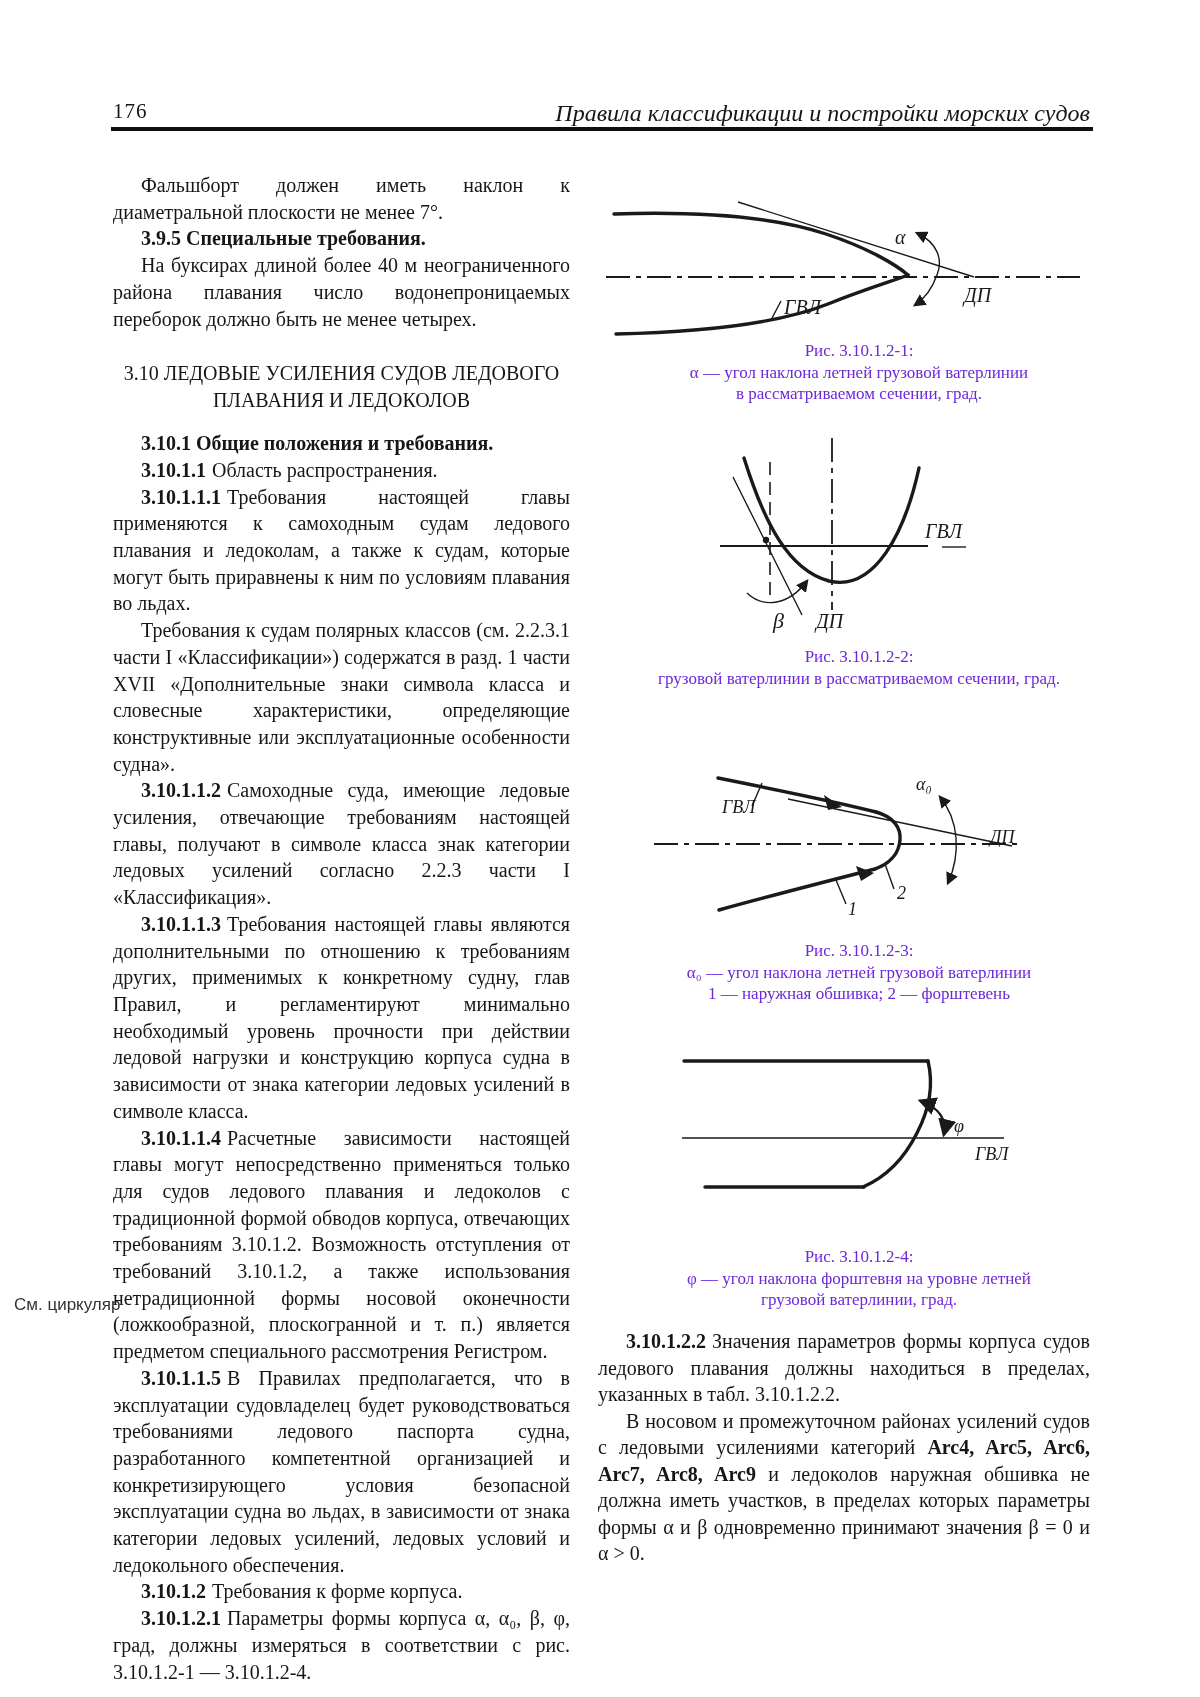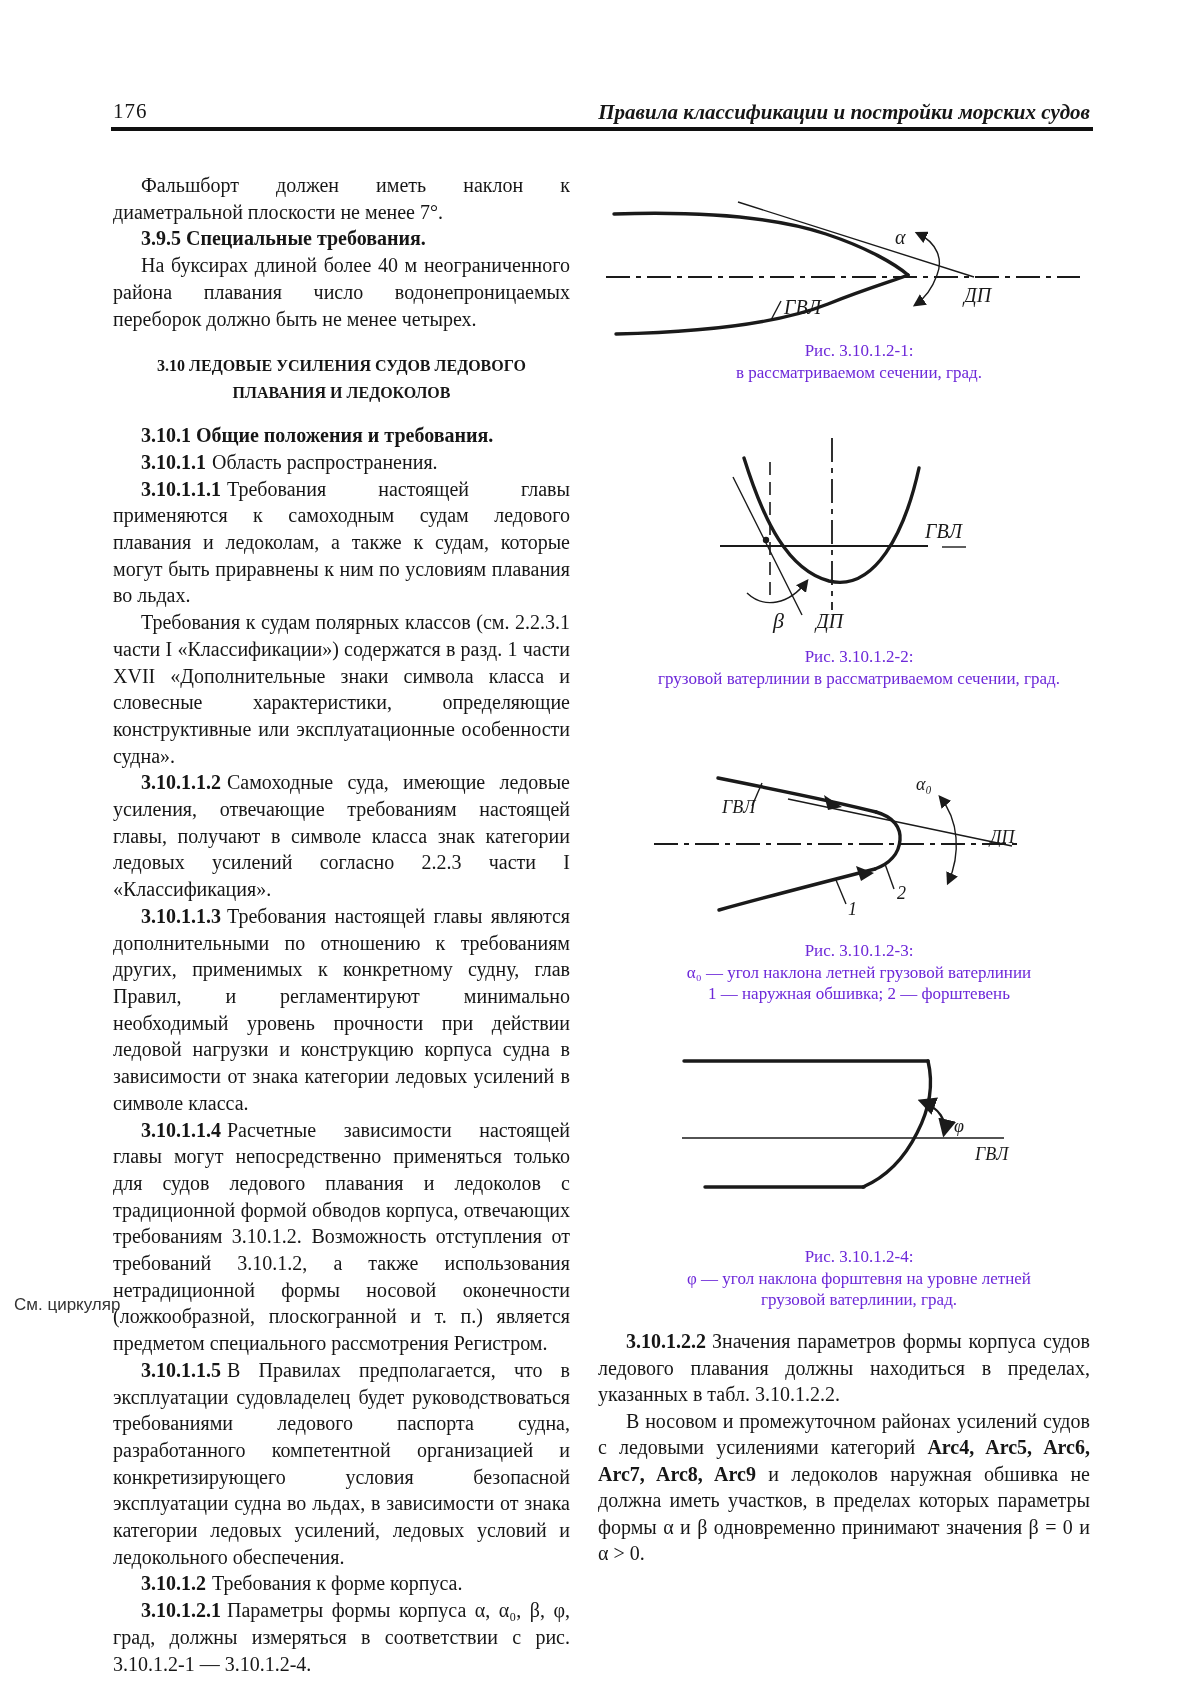--- a/index.html
+++ b/index.html
@@ -2,34 +2,34 @@
 <html><head>
 <meta charset="utf-8">
 <style>
   html,body{margin:0;padding:0;background:#ffffff;}
   body{width:1200px;height:1697px;position:relative;overflow:hidden;
        font-family:"Liberation Serif","DejaVu Serif",serif;color:#161616;}
   .page{position:absolute;inset:0;background:#fff;}
 
   
   .pagenum{position:absolute;left:113px;top:99px;font-size:21px;letter-spacing:1px;}
-  .runtitle{position:absolute;right:110px;top:100px;font-size:21px;font-style:italic;font-weight:bold;}
+  .runtitle{position:absolute;right:110px;top:100px;font-size:24px;font-style:italic;font-weight:normal;}
   .hdr-rule{position:absolute;left:111px;top:127px;width:982px;height:3.5px;background:#101010;}
 
   
   .margin-note{position:absolute;left:14px;top:1264px;font-family:"Liberation Sans","DejaVu Sans",sans-serif;
        font-size:17px;color:#333;margin-top:31px;}
 
   
   .col-left{position:absolute;left:113px;top:172px;width:457px;font-size:20px;line-height:26.7px;
        text-align:justify;}
   .para{margin:0;text-indent:28px;}
   .para .num{font-weight:bold;margin-right:6px;}
   .bold-line{font-weight:bold;}
-  .center-h{margin:20px 0 16px;text-align:center;font-weight:bold;text-indent:0;font-size:16px;line-height:27px;}
+  .center-h{margin:28px 0 16px;text-align:center;font-weight:normal;text-indent:0;font-size:20px;line-height:27px;}
 
   
   .col-right{position:absolute;left:598px;top:160px;width:492px;}
   .fig{position:absolute;left:0;width:492px;}
   .caption{position:absolute;left:15px;width:492px;text-align:center;font-size:17px;line-height:21.5px;color:#6d28d9;}
   .cap-line{margin:0;}
   .col-right-text{position:absolute;left:0;top:1168px;width:492px;font-size:20px;line-height:26.5px;text-align:justify;font-family:Liberation Serif, serif;}
 
   
   svg{display:block;}
@@ -84,20 +84,21 @@
       <path class="thick" d="M18 172 C110 170 182 161 230 142 C270 126 301 117 310 113"></path>
       <line class="thin" x1="140" y1="40" x2="376" y2="115"></line>
       <path class="thin" marker-start="url(#ah1)" marker-end="url(#ah1)" d="M319 71 C340 81 345 98 339 113 C334 127 326 137 317 143"></path>
       <line class="thin" x1="173" y1="158" x2="183" y2="139"></line>
       <text class="lbl" x="297" y="82">α</text>
       <text class="lbl" x="186" y="152">ГВЛ</text>
       <text class="lbl" x="366" y="140">ДП</text>
     </svg>
     <div class="caption" style="top:180px">
       <p class="cap-line">Рис. 3.10.1.2-1:</p>
+      <p class="cap-line">α — угол наклона летней грузовой ватерлинии</p>
       <p class="cap-line">в рассматриваемом сечении, град.</p>
     </div>
 
     <svg class="fig" style="top:272px" width="492" height="240" viewBox="0 0 492 240">
       <defs>
         <marker id="ah2" viewBox="0 0 10 10" refX="8" refY="5" markerWidth="9" markerHeight="9" orient="auto-start-reverse">
             <path d="M0 0 L10 5 L0 10 z" fill="#1a1a1a"></path>
           </marker>
       </defs>
       <path class="cl" d="M234 6 V178"></path>

